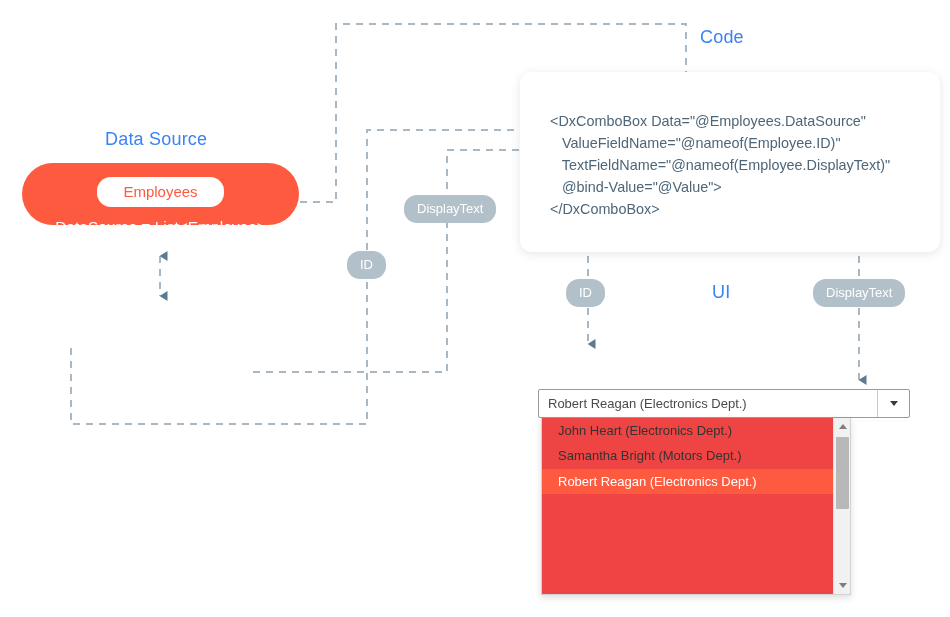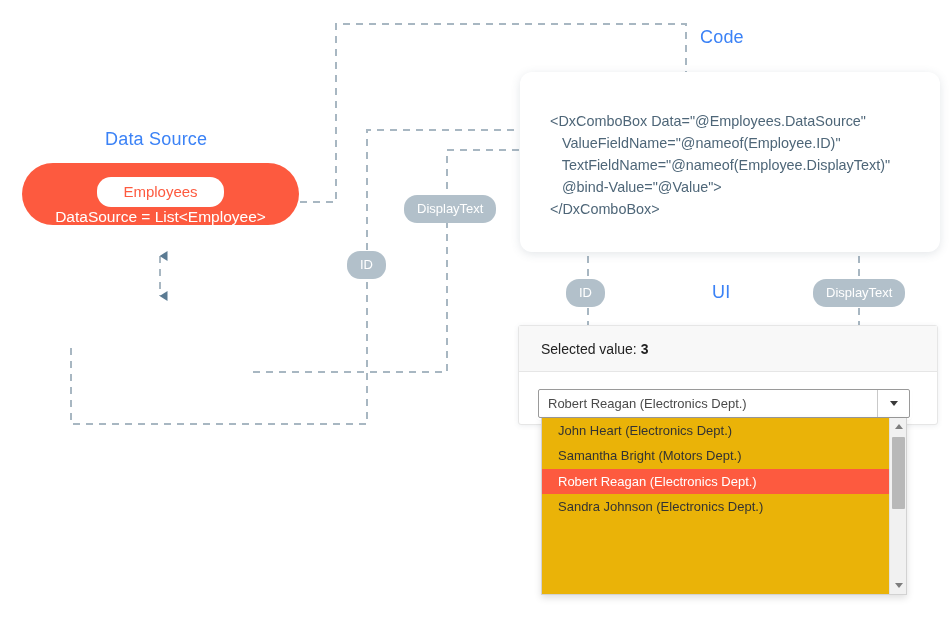--- a/index.html
+++ b/index.html
@@ -50,20 +50,21 @@
   .entity-chip {
     background: #ffffff;
     color: #fd5a3f;
     border-radius: 14px;
     font-size: 15px;
     line-height: 1;
     padding: 7px 26px 8px;
     white-space: nowrap;
   }
   .entity-body {
+    margin-top: 10px;
     font-size: 15.5px;
     line-height: 1.35;
     text-align: center;
     white-space: pre-line;
     padding: 0 16px;
   }
   #entity-employees { left: 22px; top: 163px; width: 277px; height: 62px; }
   #entity-employee  { left: 22px; top: 303px; width: 277px; height: 92px; }
 
   
@@ -159,22 +160,22 @@
     width: 0; height: 0;
     border-left: 4.5px solid transparent;
     border-right: 4.5px solid transparent;
     border-top: 5px solid #3a3a3a;
   }
 
   
   #dropdown {
     position: absolute;
     left: 541px; top: 418px;
-    width: 366px; height: 177px;
-    background: #eab308;
+    width: 310px; height: 177px;
+    background: #ef4444;
     border: 1px solid #d2d2d2;
     border-top: none;
     box-shadow: 0 3px 7px rgba(0,0,0,.13);
     display: flex;
   }
   #dropdown-items {
     flex: 1;
     min-width: 0;
   }
   .dd-item {
@@ -275,42 +276,33 @@
   <div class="pill" id="pill-displaytext-ui">DisplayText</div>
 
   <div id="code-card">
     <pre id="code-text">&lt;DxComboBox Data="@Employees.DataSource"
    ValueFieldName="@nameof(Employee.ID)"
    TextFieldName="@nameof(Employee.DisplayText)"
    @bind-Value="@Value"&gt;
 &lt;/DxComboBox&gt;</pre>
   </div>
 
-  <div id="ui-card">
-    <div id="ui-header">
-      <span id="selected-value-text">
-        <span>Selected value:</span>
-        <b>3</b>
-      </span>
-    </div>
-  </div>
 
   <div id="combo">
     <div id="combo-value">Robert Reagan (Electronics Dept.)</div>
     <div id="combo-arrow-btn">
       <span class="caret-down"></span>
     </div>
   </div>
 
   <div id="dropdown">
     <div id="dropdown-items">
         <div class="dd-item">John Heart (Electronics Dept.)</div>
         <div class="dd-item">Samantha Bright (Motors Dept.)</div>
         <div class="dd-item selected">Robert Reagan (Electronics Dept.)</div>
-        <div class="dd-item">Sandra Johnson (Electronics Dept.)</div>
       </div>
     <div id="dd-scrollbar">
       <div class="sb-arrow" id="sb-up">
         <span class="sb-tri-up"></span>
       </div>
       <div id="sb-thumb"></div>
       <div class="sb-arrow" id="sb-down">
         <span class="sb-tri-down"></span>
       </div>
     </div>

